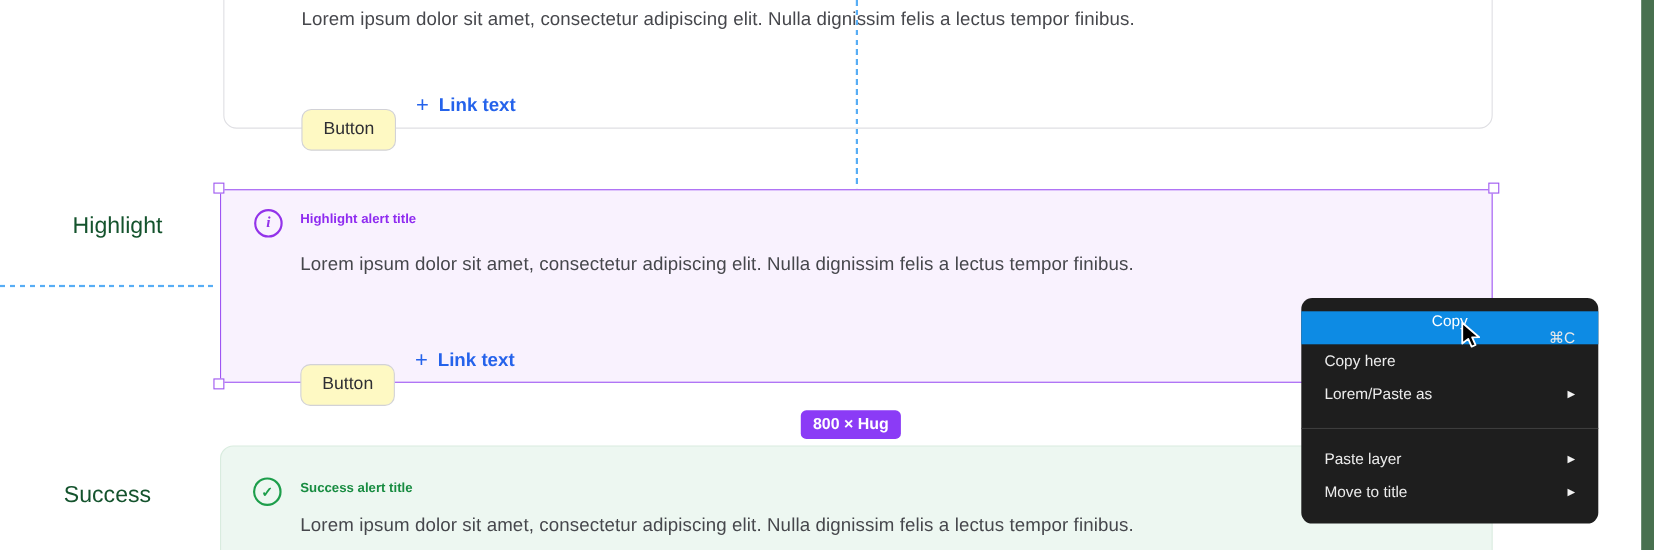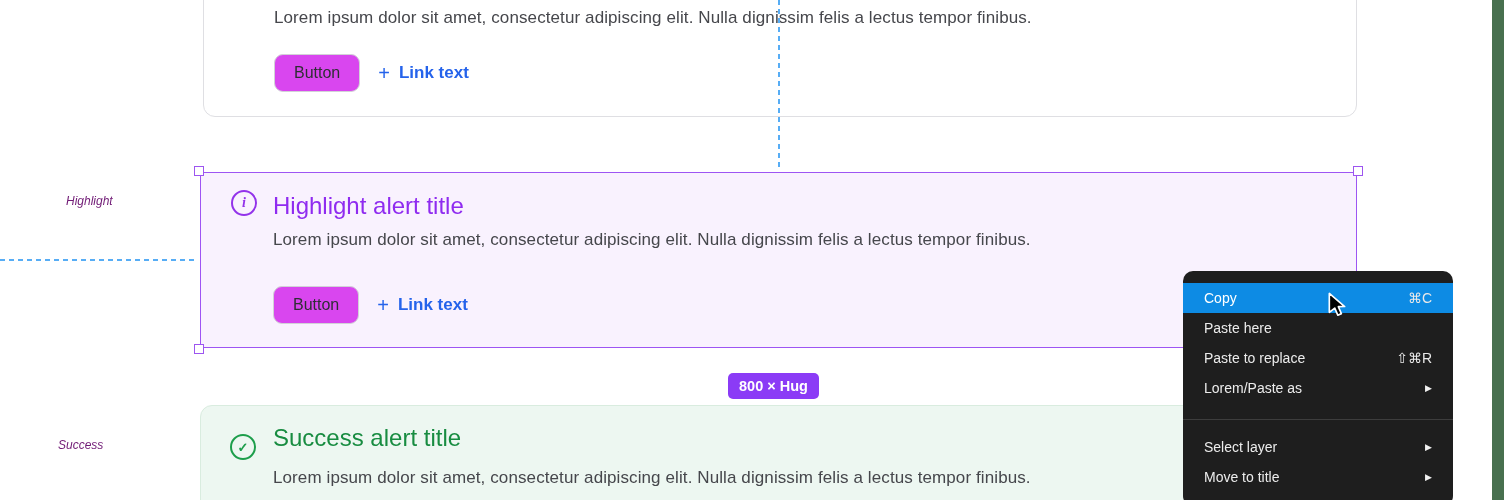--- a/index.html
+++ b/index.html
@@ -19,54 +19,54 @@
     background:#f9f2fe; border:1.5px solid #9e55f3;
   }
   .card-success {
     left:200px; top:405px; width:1157px; height:120px;
     background:#edf7f1; border:1px solid #d9ecdf; border-radius:12px 12px 0 0;
   }
   .alert-body {
     position:absolute; font-size:17px; color:#46474c; letter-spacing:0.1px; white-space:nowrap;
   }
   .alert-title {
-    position:absolute; font-size:24px; font-weight:400; white-space:nowrap;
+    position:absolute; font-size:12px; font-weight:700; white-space:nowrap;
   }
   .title-purple { color:#8f2bf0; }
   .title-green  { color:#188c41; }
   .alert-icon {
     position:absolute; width:26px; height:26px; border-radius:50%;
     display:flex; align-items:center; justify-content:center;
     font-size:14px; font-weight:600;
   }
   .icon-info  { border:2px solid #9333ea; color:#9333ea; font-family:"Liberation Serif", serif; font-style:italic; }
   .icon-check { border:2px solid #1d9e4b; color:#1d9e4b; font-size:13px; }
   .actions { position:absolute; display:flex; align-items:center; gap:18px; }
   .btn {
     display:inline-flex; align-items:center; justify-content:center;
-    height:38px; padding:0 19px; background:#d946ef;
+    height:38px; padding:0 19px; background:#fef9c3;
     border:1px solid #d2d2d7; border-radius:9px;
-    font-size:16px; color:#2e2e33; font-family:inherit; cursor:default;
+    font-size:16px; color:#2e2e33; font-family:inherit; cursor:default;margin-top:45px;
   }
   .link {
     display:flex; align-items:center; gap:9px;
     color:#2563eb; font-size:17px; font-weight:600; white-space:nowrap;
   }
   .link .plus { font-size:20px; font-weight:400; line-height:1; }
   
   .handle {
     position:absolute; width:10px; height:10px;
     background:#ffffff; border:1.5px solid #9d55f0;
   }
   .h-tl { left:-7px;  top:-7px; }
   .h-tr { right:-7px; top:-7px; }
   .h-bl { left:-7px;  bottom:-7px; }
   .h-br { right:-7px; bottom:-7px; }
   
-  .section-label { position:absolute; font-size:12px; color:#701a75;font-style:italic; }
+  .section-label { position:absolute; font-size:21px; color:#14532d; }
   .label-highlight { left:66px; top:194px; }
   .label-success  { left:58px;  top:426px;margin-top:12px; }
   
   .v-guide {
     position:absolute; left:778px; top:0; width:2px; height:171px; z-index:5;
     background:repeating-linear-gradient(to bottom,#57adf5 0 5px,transparent 5px 9px);
   }
   .h-guide {
     position:absolute; left:0; top:259px; width:197px; height:2px; z-index:5;
     background:repeating-linear-gradient(to right,#57adf5 0 5px,transparent 5px 9px);
@@ -81,21 +81,21 @@
   .context-menu {
     position:absolute; left:1183px; top:271px; width:270px; z-index:10;
     background:#1e1e1e; border-radius:10px; padding:12px 0 14px 0;
   }
   .menu-item {
     height:30px; padding:0 21px; display:flex; align-items:center;
     font-size:14px; color:#ececec; white-space:nowrap;
   }
   .menu-item .shortcut { margin-left:auto; color:#e9e9e9; }
   .menu-item .arrow { margin-left:auto; font-size:9px; color:#f2f2f2; }
-  .menu-item.highlighted { background:#0d8be4; color:#ffffff; }
+  .menu-item.highlighted { background:#0d8be4; color:#ffffff;flex-direction:column; }
   .menu-sep { height:1px; background:#3d3d3d; margin:16px 0 12px 0; }
   
   .green-strip { position:absolute; left:1492px; top:0; width:12px; height:500px; background:#48704f; }
   .cursor { position:absolute; left:1326px; top:292px; z-index:20; }
 </style>
 </head>
 <body>
 
 <div id="canvas">
 
@@ -134,43 +134,39 @@
     <div class="handle h-bl"></div>
     <div class="handle h-br"></div>
   </div>
 
   <div class="size-badge">800 × Hug</div>
 
   <div class="card card-success">
     <div class="alert-icon icon-check" style="left:29px; top:28px;">
       <span>✓</span>
     </div>
-    <div class="alert-title title-green" style="left:72px; top:18px;text-align:right;">Success alert title</div>
+    <div class="alert-title title-green" style="left:72px; top:30px;text-align:right;">Success alert title</div>
     <div class="alert-body" style="left:72px; top:62px;">Lorem ipsum dolor sit amet, consectetur adipiscing elit. Nulla dignissim felis a lectus tempor finibus.</div>
   </div>
 
   <div class="context-menu">
     <div class="menu-item highlighted">
       <span>Copy</span>
       <span class="shortcut">⌘C</span>
     </div>
     <div class="menu-item">
-      <span>Paste here</span>
-    </div>
-    <div class="menu-item">
-      <span>Paste to replace</span>
-      <span class="shortcut">⇧⌘R</span>
+      <span>Copy here</span>
     </div>
     <div class="menu-item">
       <span>Lorem/Paste as</span>
       <span class="arrow">▶</span>
     </div>
     <div class="menu-sep"></div>
     <div class="menu-item">
-      <span>Select layer</span>
+      <span>Paste layer</span>
       <span class="arrow">▶</span>
     </div>
     <div class="menu-item">
       <span>Move to title</span>
       <span class="arrow">▶</span>
     </div>
   </div>
 
   <svg class="cursor" width="22" height="26" viewBox="0 0 16 22">
     <path d="M1.5,1.2 L1.5,17.2 L6.1,13.6 L8.7,19.6 L11.7,18.3 L9.1,12.4 L14.5,12.3 Z" fill="#000000" stroke="#ffffff" stroke-width="1.4" stroke-linejoin="round"></path>

